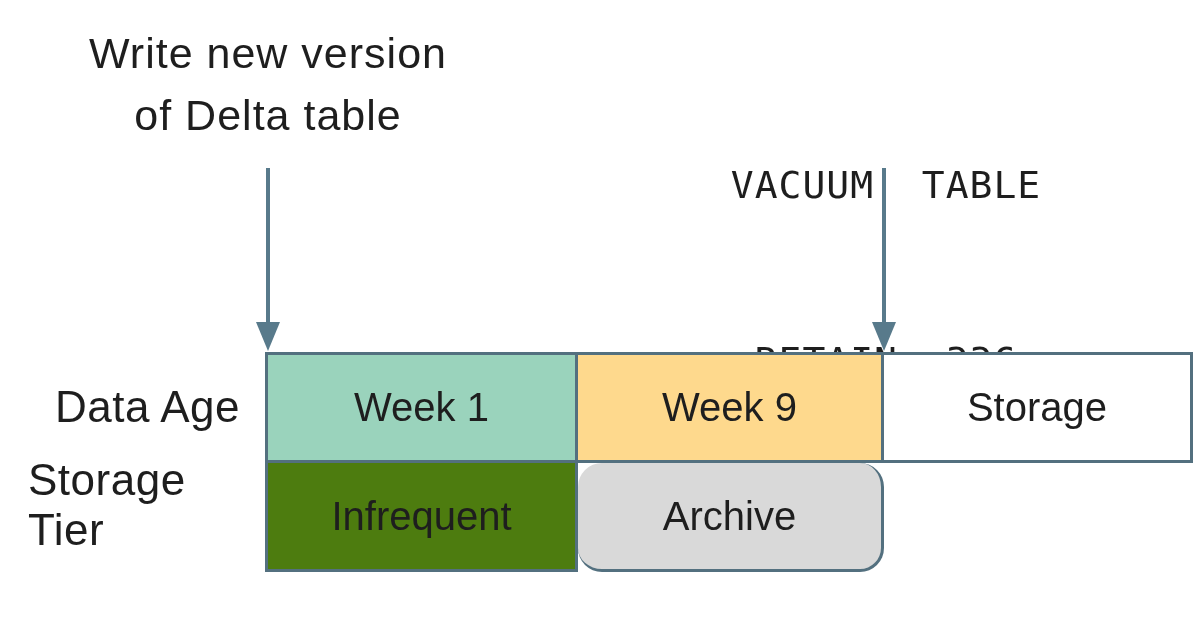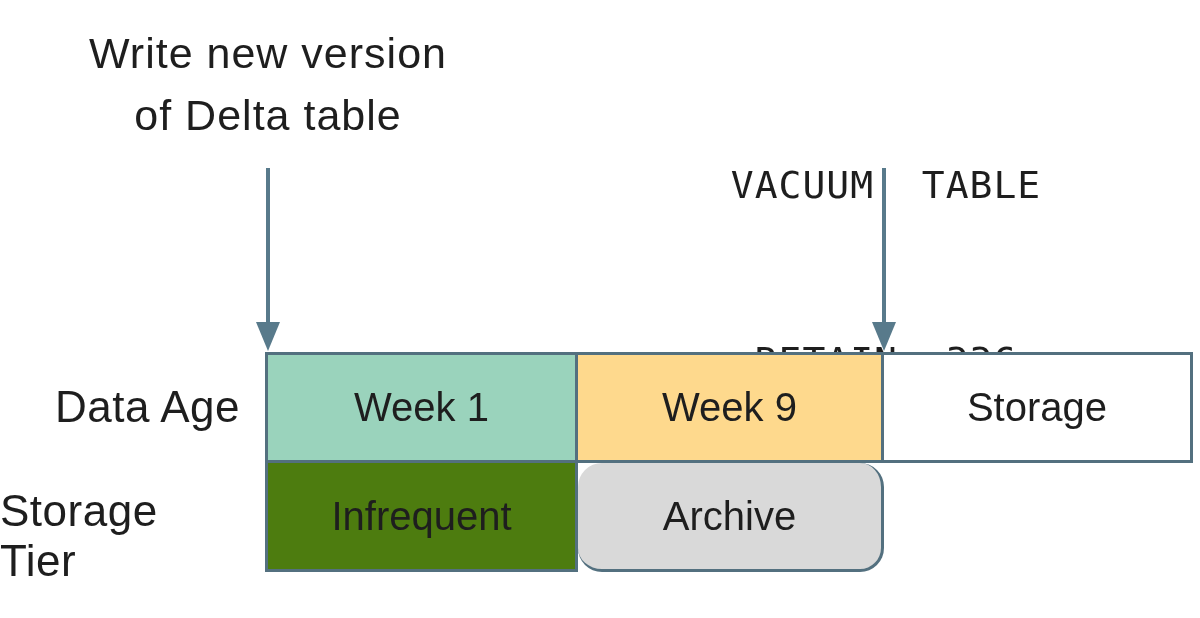--- a/index.html
+++ b/index.html
@@ -76,21 +76,21 @@
     left: 0;
     width: 240px;
     height: 110px;
     display: flex;
     align-items: center;
     justify-content: flex-end;
     font-size: 44px;
     letter-spacing: 0.5px;
   }
   .label-data-age    { top: 352px; }
-  .label-storage-tier{ top: 481px; }
+  .label-storage-tier{ top: 450px; padding-left: 28px; }
 
   
   .tier-table {
     position: absolute;
     left: 265px;
     top: 352px;
     width: 928px;
     height: 220px;
     box-sizing: border-box;
     display: grid;

